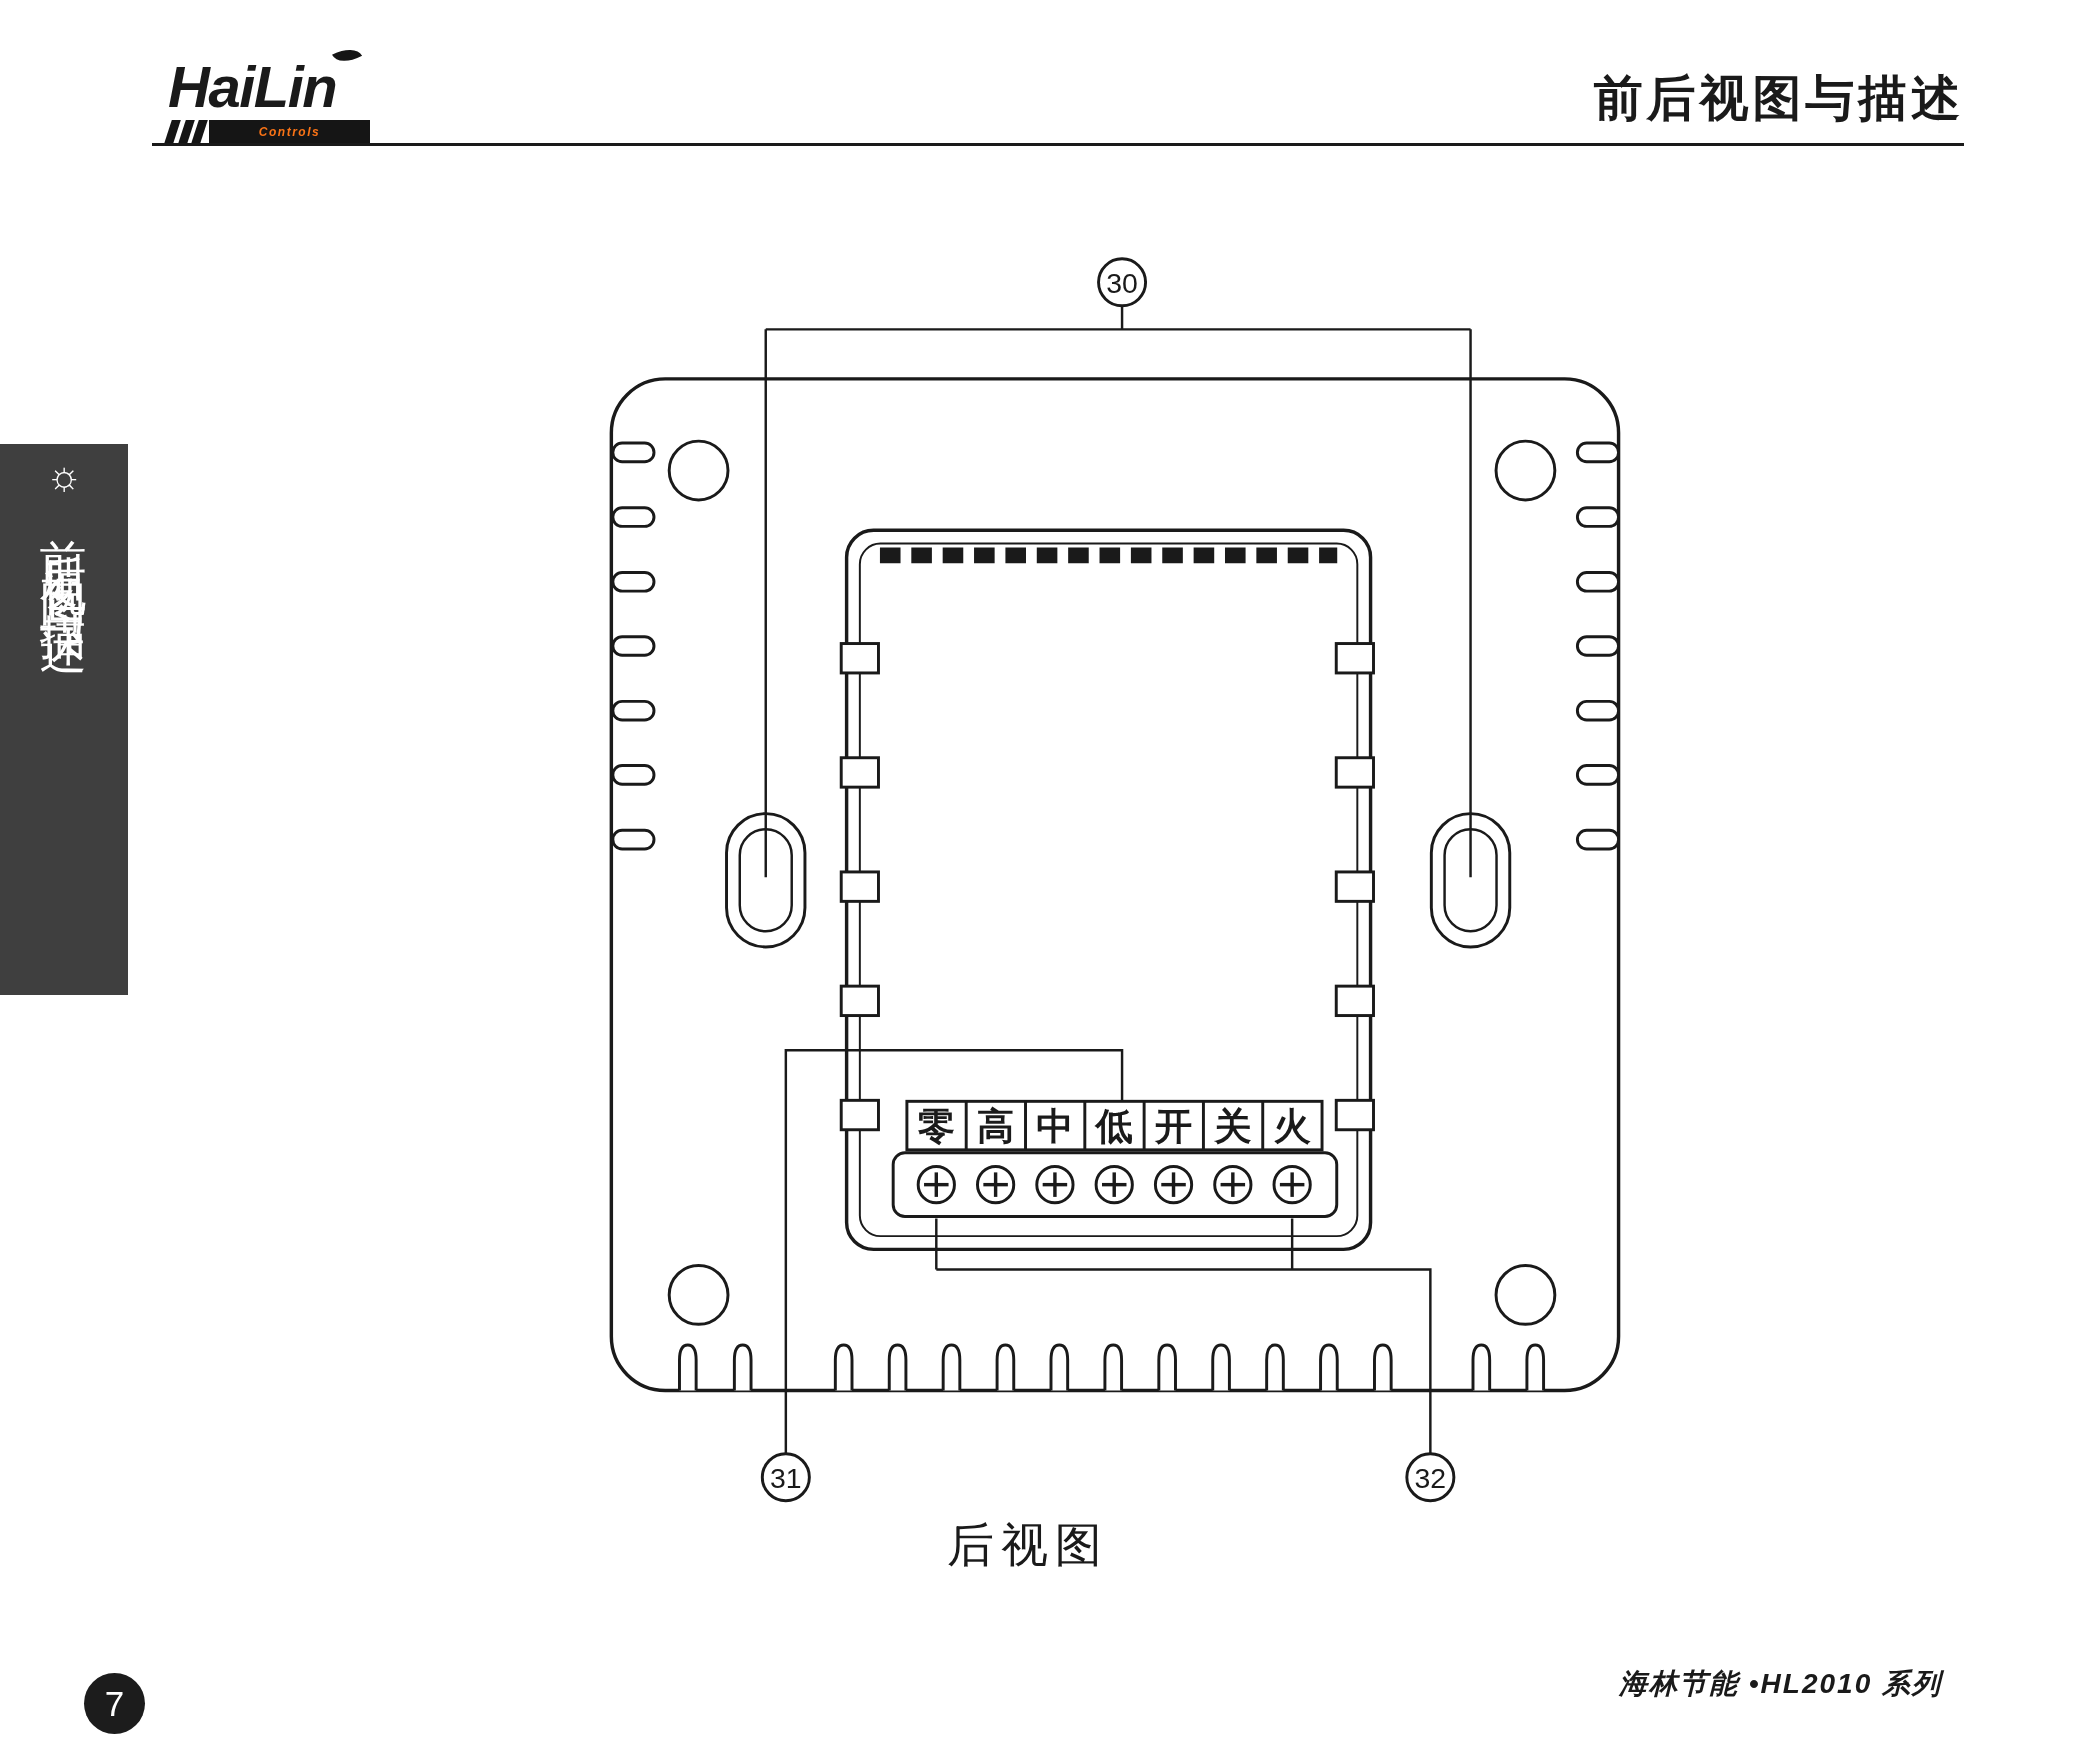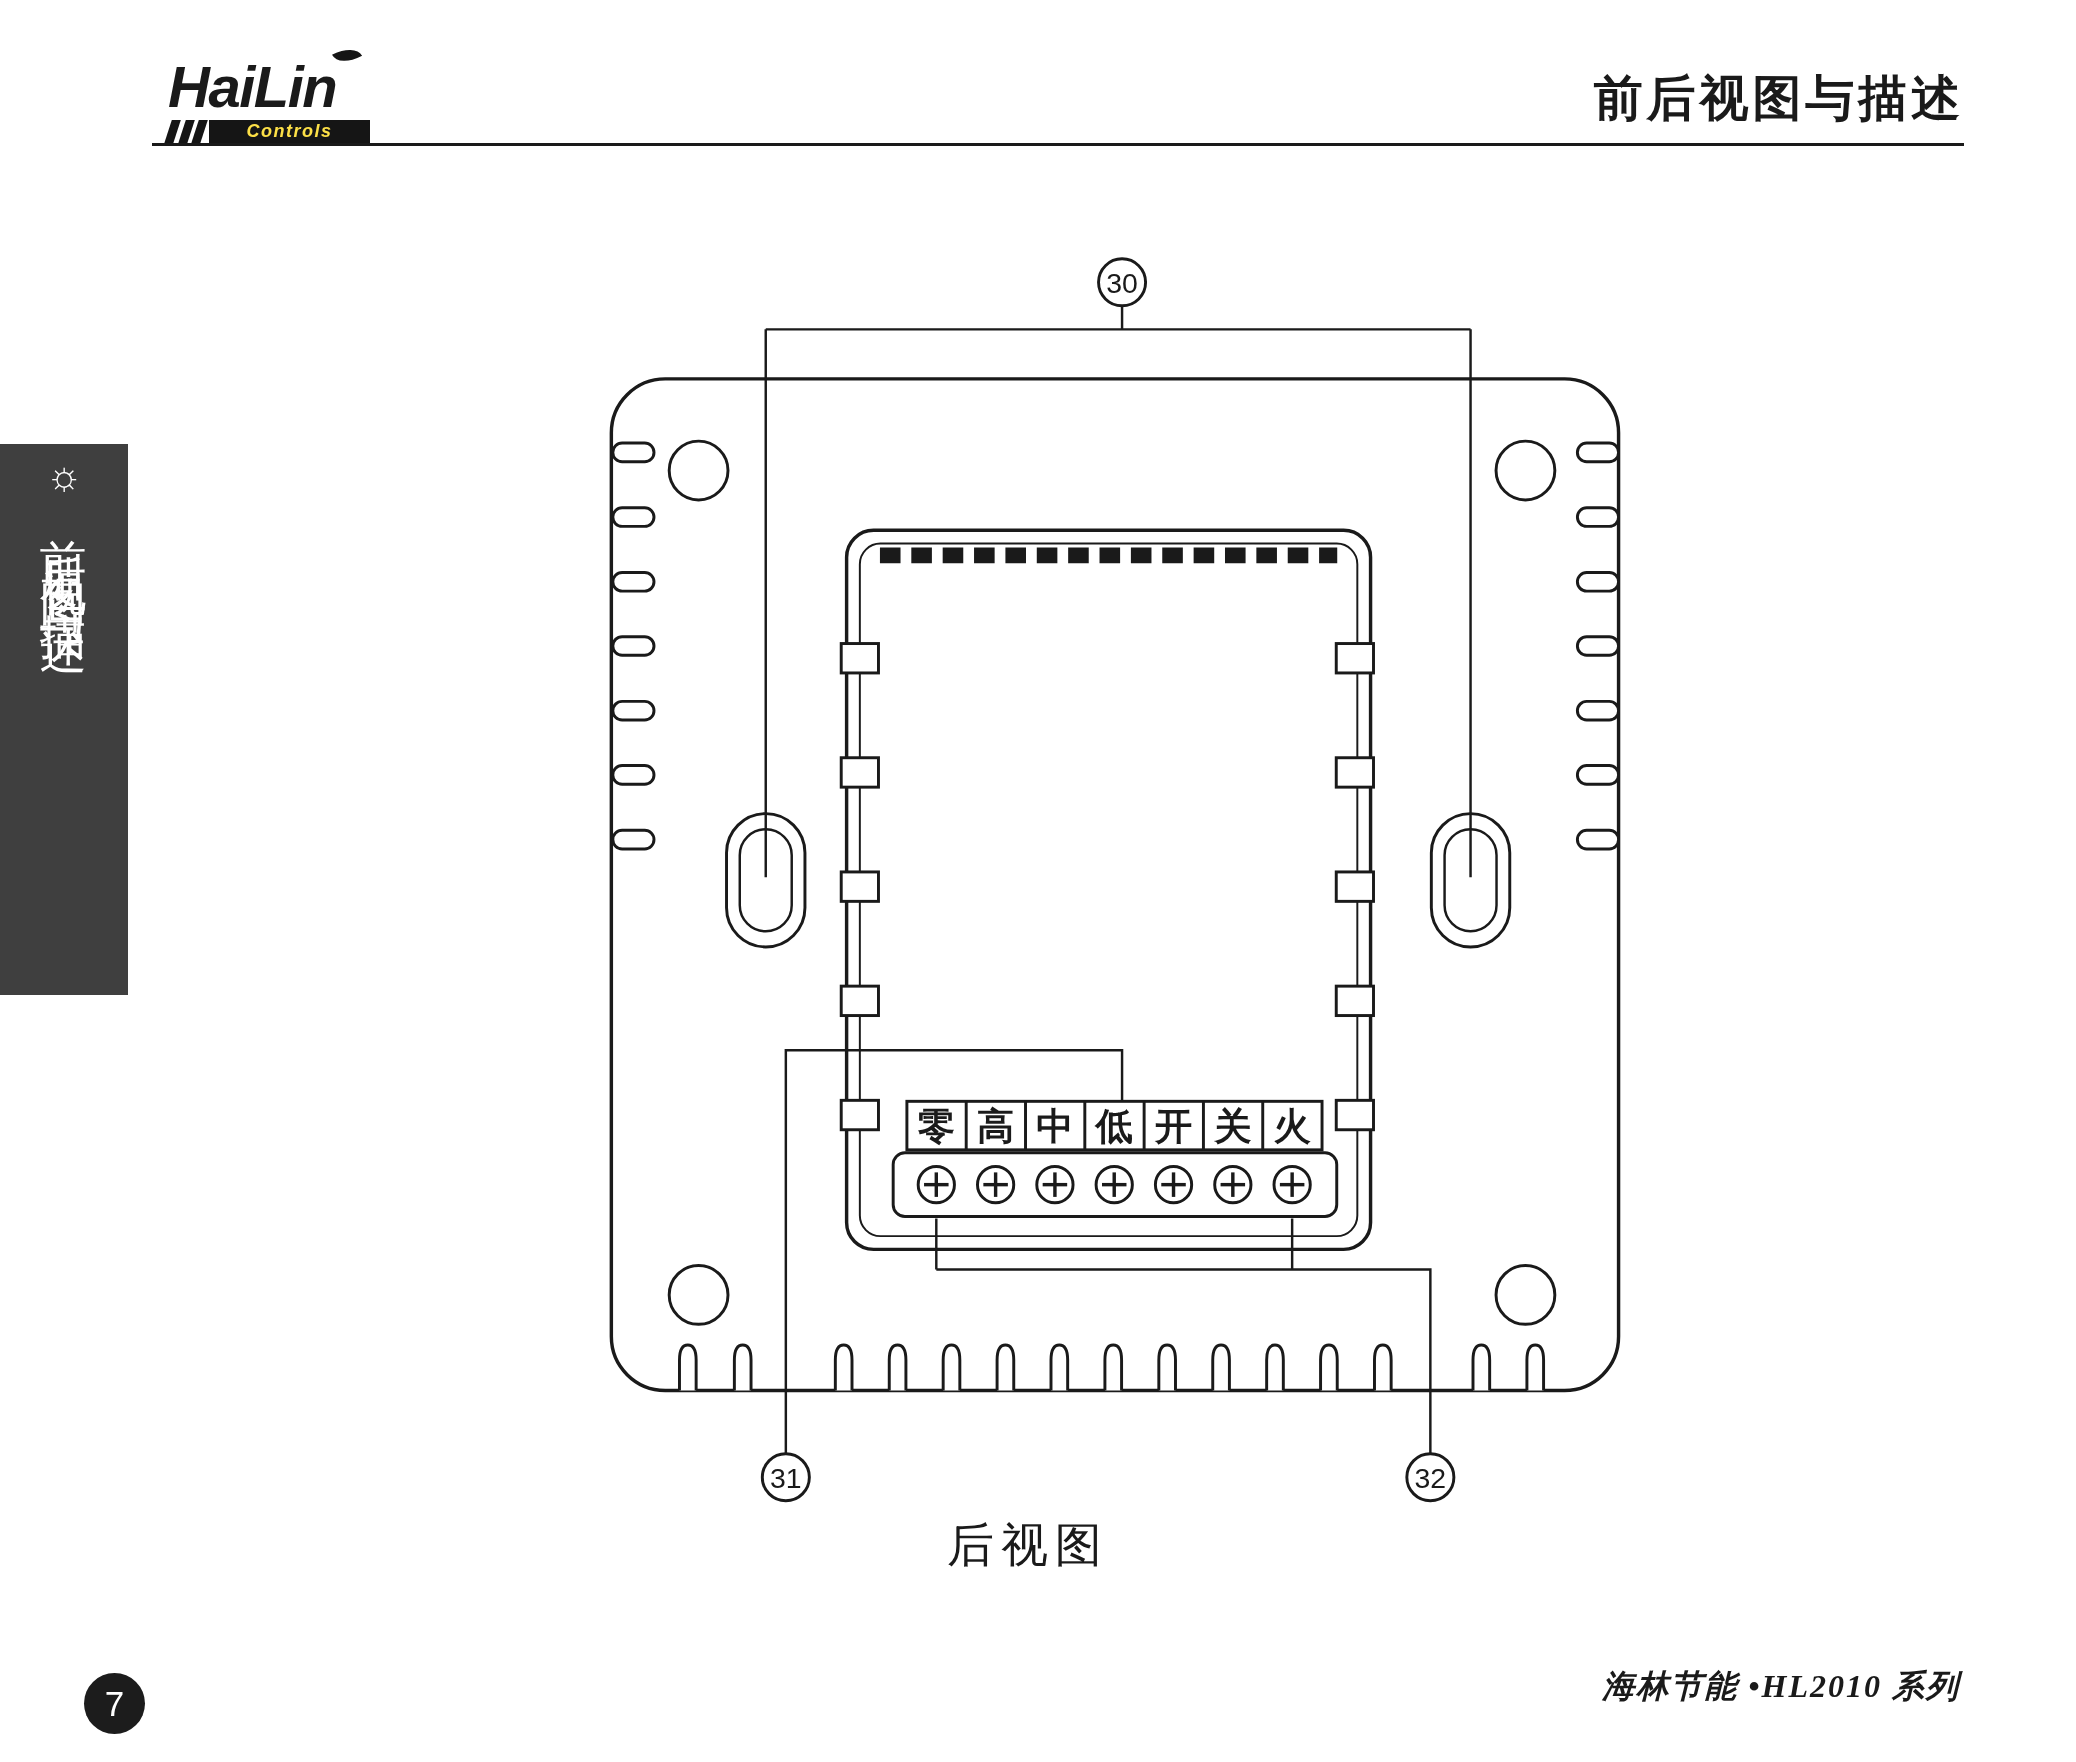--- a/index.html
+++ b/index.html
@@ -6,41 +6,41 @@
   body{width:2077px;height:1763px;font-family:"Liberation Sans",sans-serif;color:#1a1a1a;}
   .page{position:relative;width:2077px;height:1763px;background:#fff;overflow:hidden;}
 
   
   .logo{position:absolute;left:168px;top:58px;width:206px;}
   .logo-word{font-size:58px;font-weight:900;font-style:italic;letter-spacing:-1.5px;line-height:1;}
   .logo-leaf{position:absolute;left:166px;top:-9.8px;width:25.5px;height:14.7px;background:#151515;
              border-radius:0 100% 0 100%;transform:rotate(-28deg);}
   .logo-bar{display:flex;align-items:center;height:23.5px;margin-top:3.9px;width:202px;}
   .logo-bar .stripe{width:8.8px;height:23.5px;background:#151515;transform:skewX(-18deg);margin-right:4.9px;flex:0 0 auto;}
-  .logo-bar span{flex:1 1 auto;background:#151515;color:#fde047;height:23.5px;display:flex;align-items:center;
-                 justify-content:center;font-style:italic;font-weight:bold;font-size:18px;letter-spacing:1.5px;text-align:right;}
+  .logo-bar span{flex:1 1 auto;background:#151515;color:#f97316;height:23.5px;display:flex;align-items:center;
+                 justify-content:center;font-style:italic;font-weight:bold;font-size:12px;letter-spacing:1.5px;text-align:right;}
   .slogan{position:absolute;right:113px;top:74px;font-size:49px;font-weight:bold;letter-spacing:3.9px;line-height:1;}
   .rule{position:absolute;left:152px;right:113px;top:143px;height:3.4px;background:#1a1a1a;}
 
   
   .sidebar{position:absolute;left:0;top:444px;width:128px;height:551px;background:#3f3f3f;
            display:flex;flex-direction:column;align-items:center;padding-top:10.8px;box-sizing:border-box;}
   .sidebar-icon{color:#fff;font-size:40px;line-height:1;margin-bottom:6.9px;}
   .sidebar-label{color:#fff;font-size:47px;line-height:1;writing-mode:vertical-rl;text-orientation:upright;
                  letter-spacing:14.7px;}
 
   
   .diagram{position:absolute;left:0;top:0;width:2077px;height:1763px;}
 
   
   .caption{position:absolute;left:947px;top:1514px;width:294px;font-size:47px;
            letter-spacing:6.9px;font-family:"Liberation Serif",serif;}
   .page-badge{position:absolute;left:84px;top:1673px;width:61px;height:61px;border-radius:50%;
               background:#1c1c1c;color:#fff;display:flex;align-items:center;justify-content:center;font-size:35px;}
-  .series{position:absolute;right:117px;top:1665px;font-size:32px;font-weight:bold;font-style:italic;letter-spacing:2px;font-family:Liberation Serif, serif;}
+  .series{position:absolute;right:135px;top:1665px;font-size:28px;font-weight:bold;font-style:italic;letter-spacing:2px;}
 </style>
 </head>
 <body>
 
 <div class="page">
 
   <div class="logo">
     <div class="logo-word">HaiLin</div>
     <div class="logo-leaf"></div>
     <div class="logo-bar">

